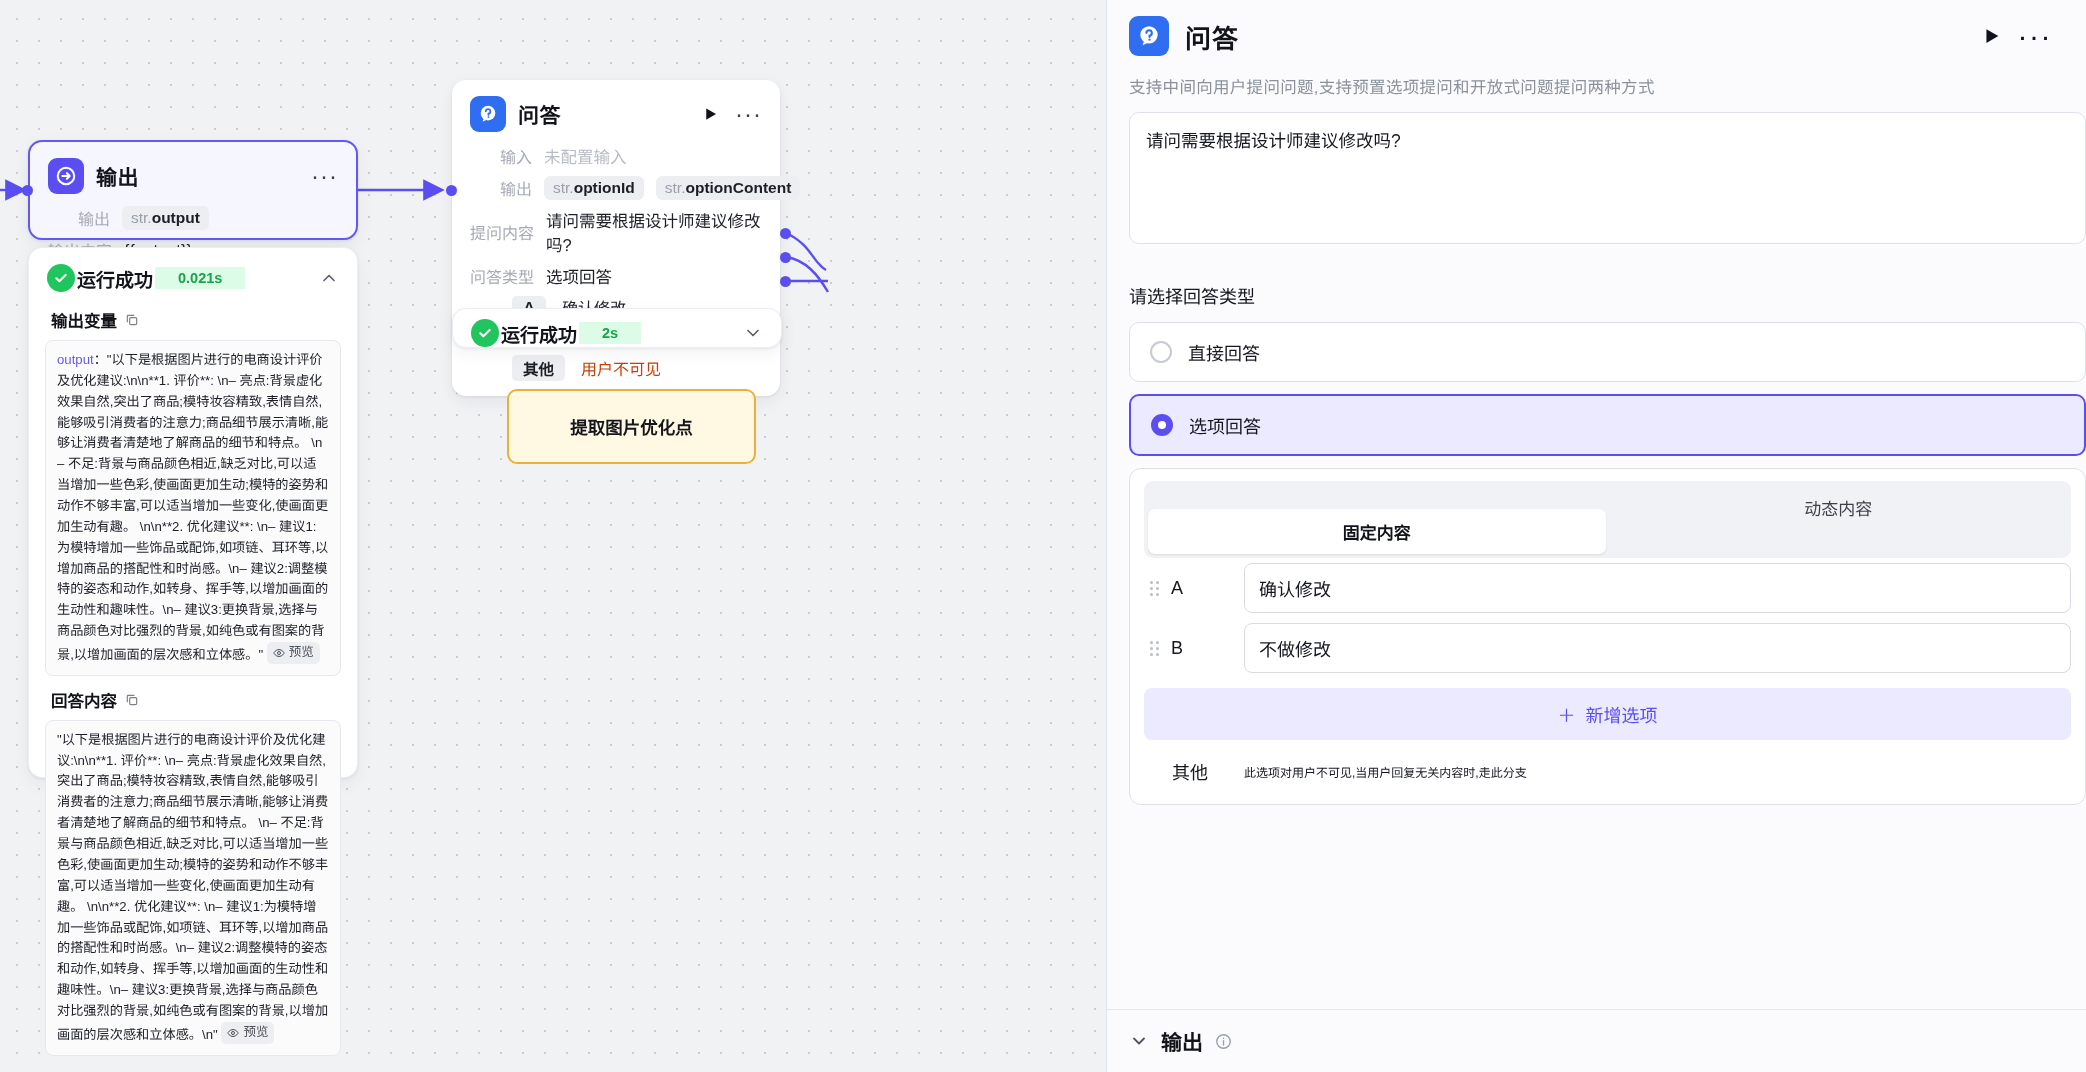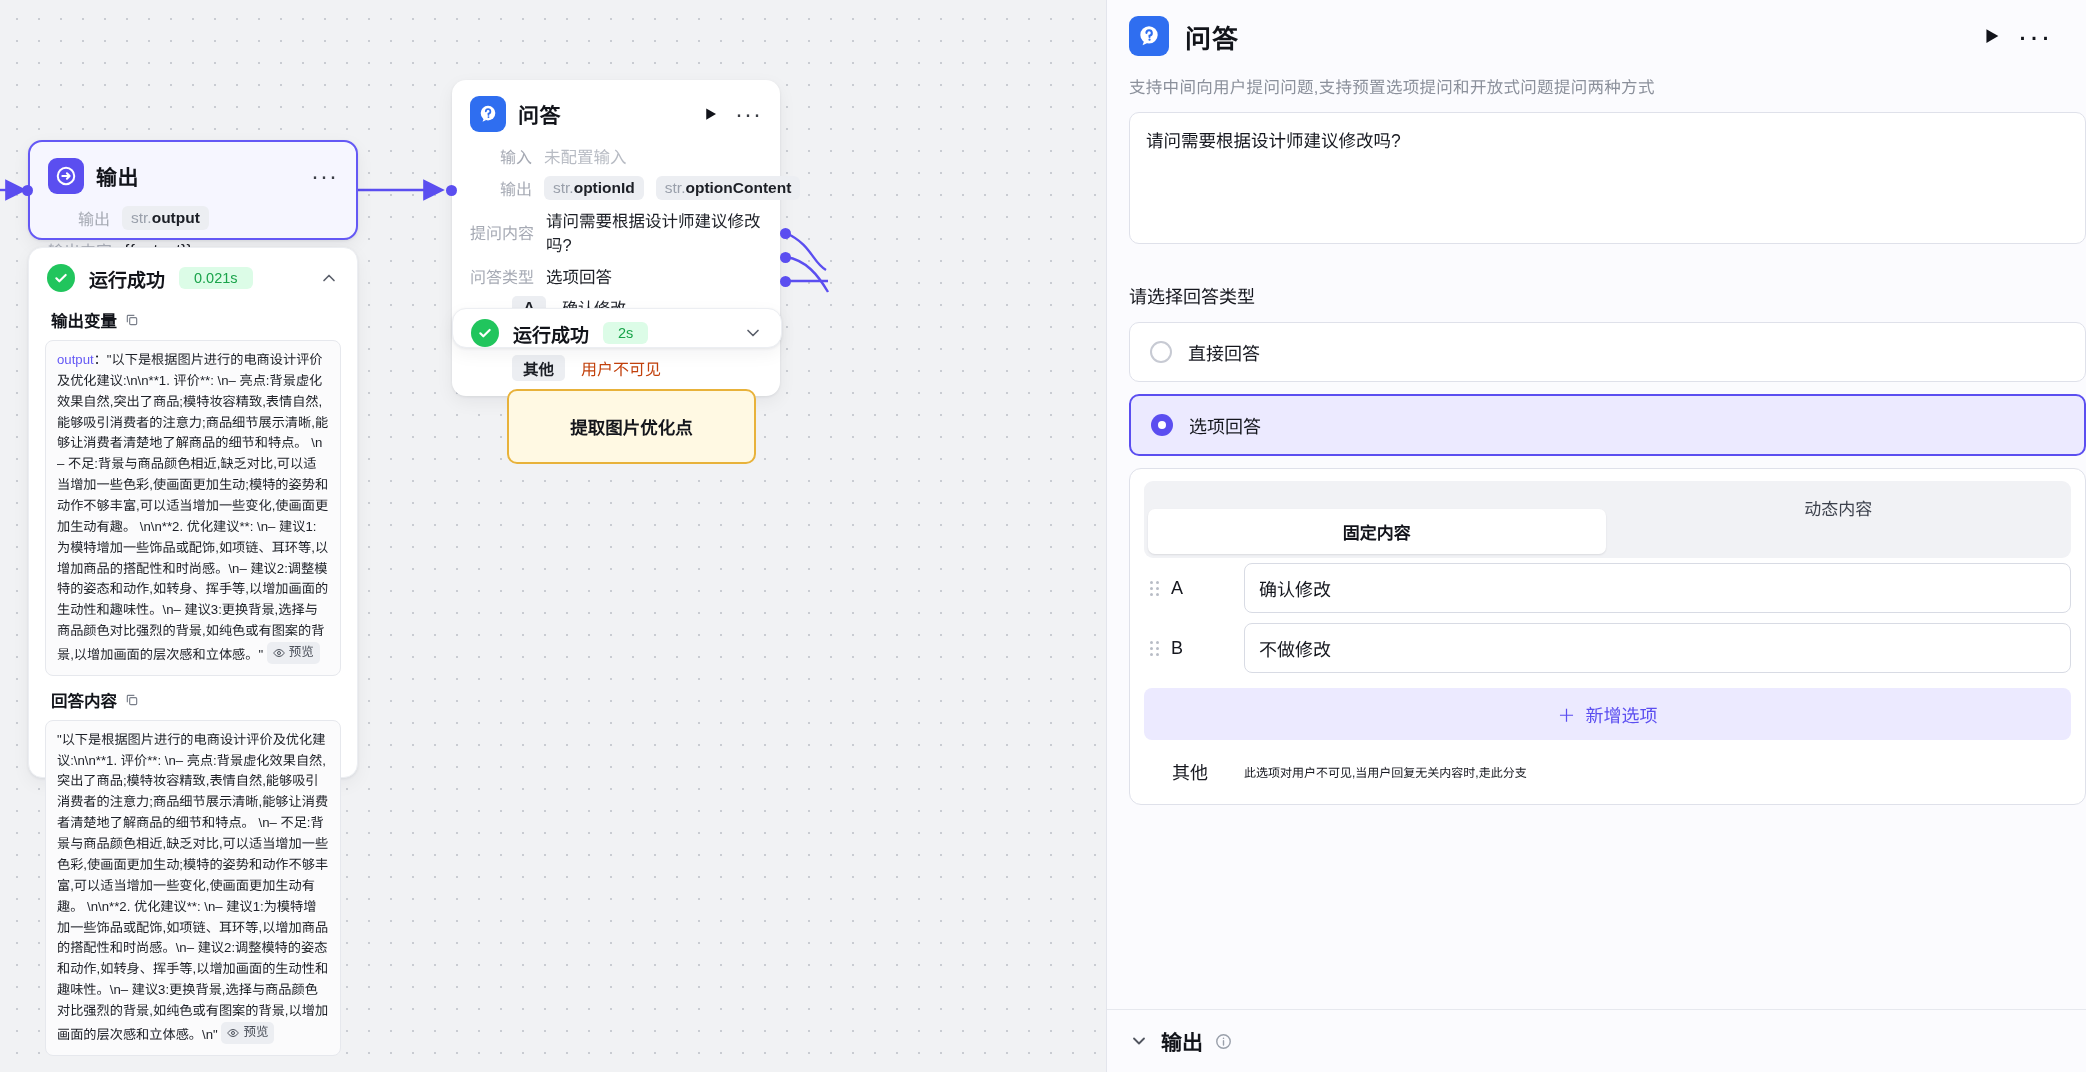--- a/index.html
+++ b/index.html
@@ -76,30 +76,30 @@
   }
   .opt-val { color: #1c1f26; }
   .opt-val.muted { color: #c2410c; }
 
   
   .status-card {
     position: absolute; background: #fff; border-radius: 14px;
     box-shadow: 0 1px 3px rgba(16,24,40,.07), 0 6px 18px rgba(16,24,40,.05);
     border: 1px solid #eceef2;
   }
-  .status-head { display: flex; align-items: center; gap: 14px; padding: 16px 18px; }
+  .status-head { display: flex; align-items: center; gap: 2px; padding: 16px 18px; }
   .check {
     width: 28px; height: 28px; border-radius: 50%; background: #21c55d;
     display: flex; align-items: center; justify-content: center; flex: 0 0 28px;
   }
   .check svg { width: 16px; height: 16px; }
   .status-text { font-size: 19px; font-weight: 700; color: #12141a; }
   .badge {
-    background: #dcfce7; color: #19a34a; font-size: 14.5px; font-weight: 400;
-    border-radius: 6px; padding: 3px 15px;
+    background: #dcfce7; color: #19a34a; font-size: 14.5px; font-weight: 700;
+    border-radius: 0; padding: 3px 23px;
   }
   .status-spacer { flex: 1 1 auto; }
   .chev { color: #5a5f6a; display: flex; }
   .chev svg { width: 20px; height: 20px; }
 
   #status-output { left: 28px; top: 247px; width: 330px; height: 531px; }
   #status-qa { left: 452px; top: 308px; width: 330px; height: 40px; }
   #status-qa .status-head { padding: 10px 18px; }
 
   .sec-label { display: flex; align-items: center; gap: 8px; padding: 0 22px 8px; }

